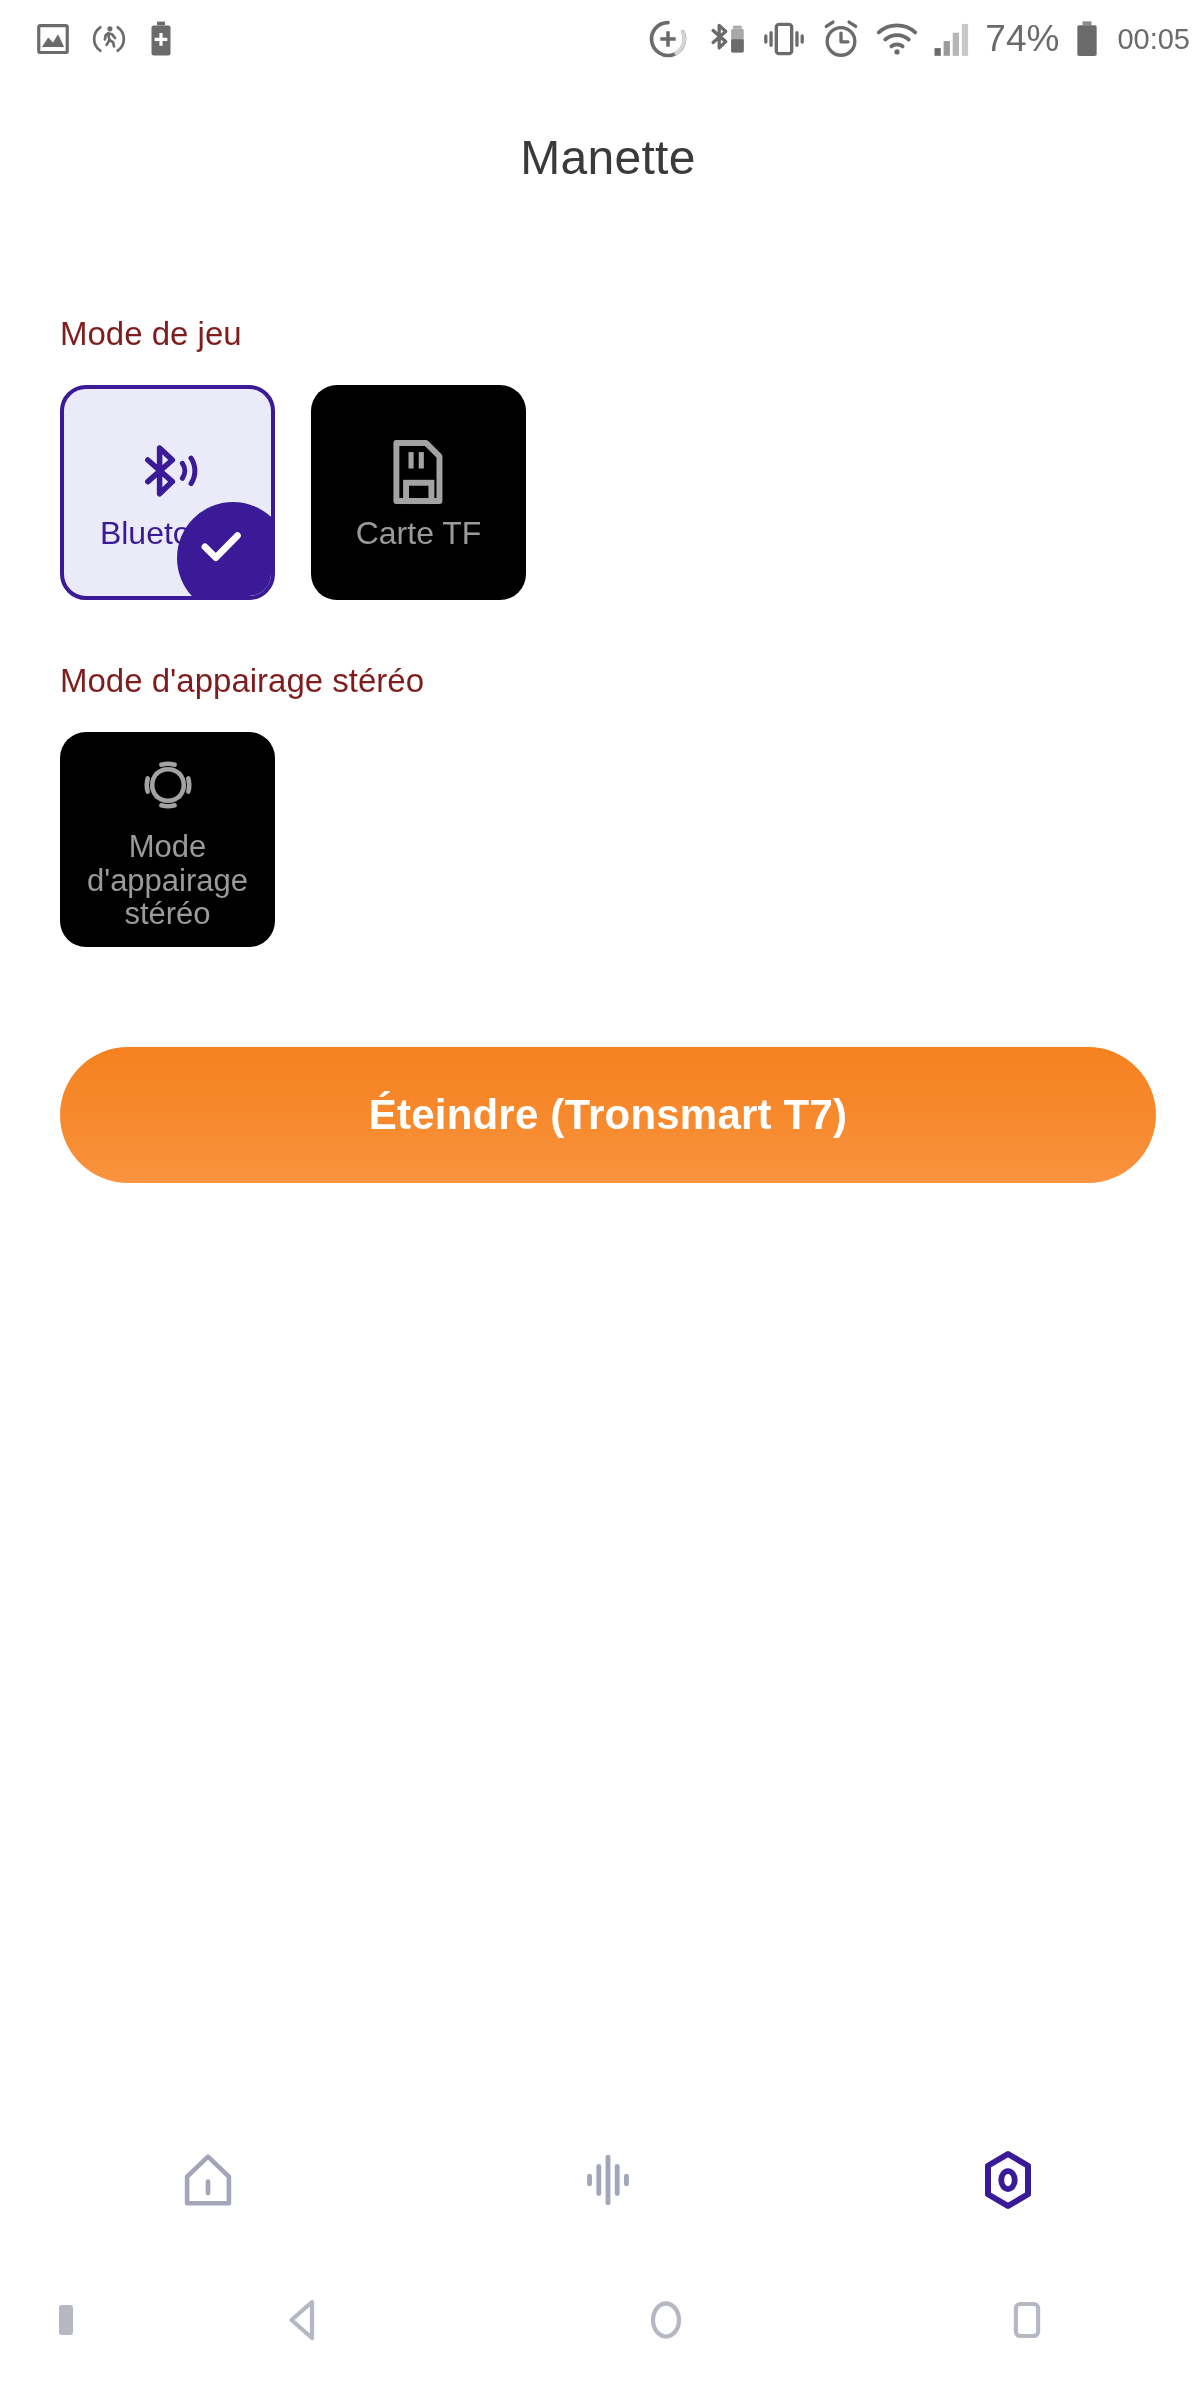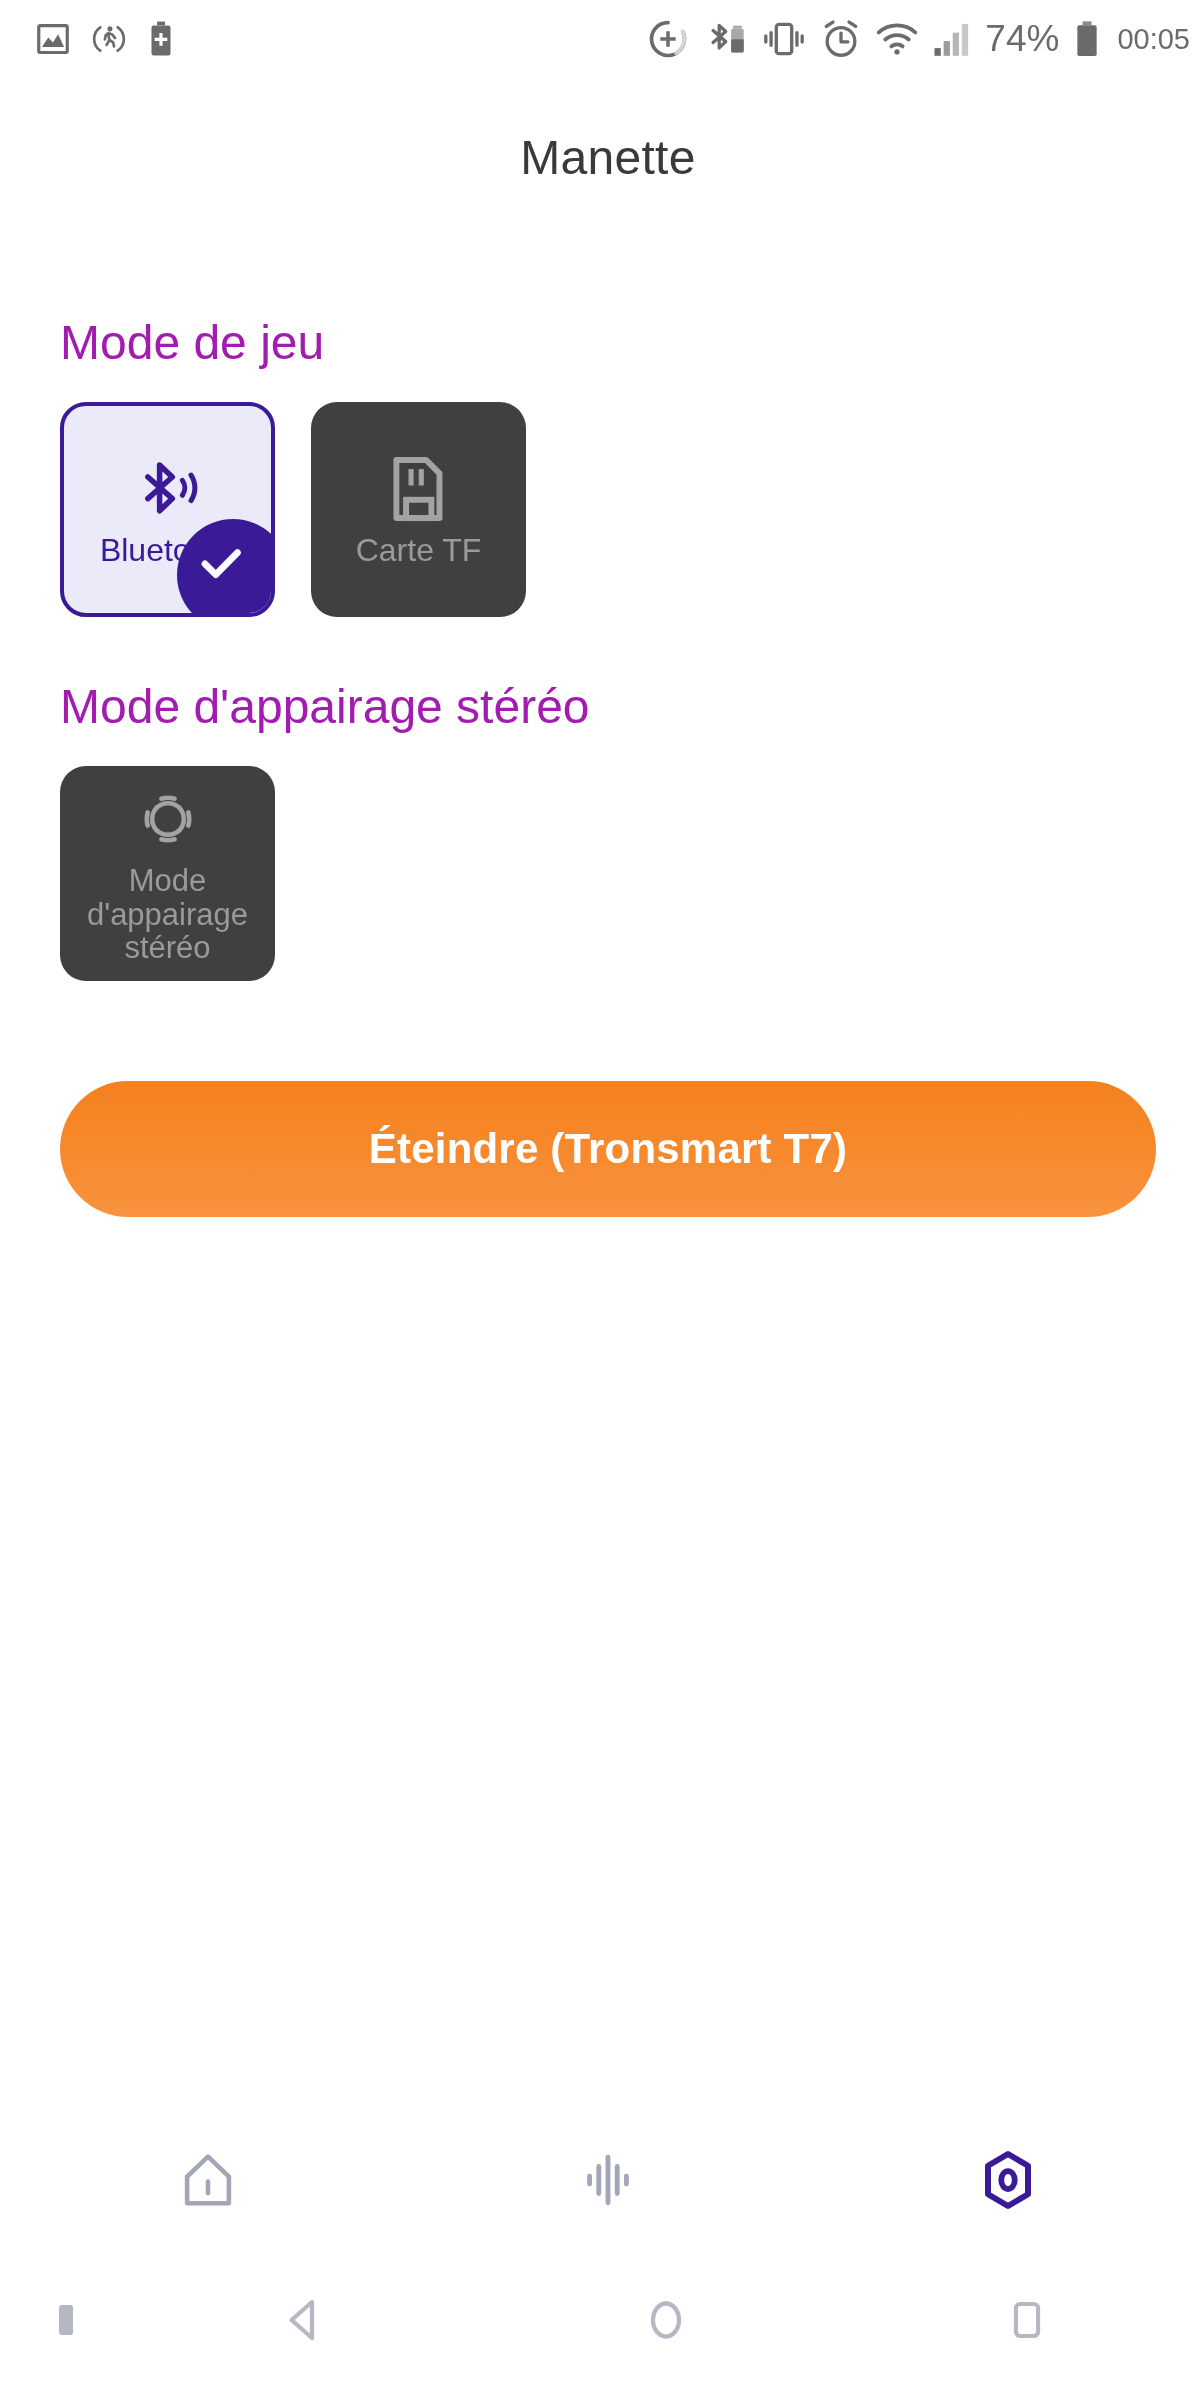--- a/index.html
+++ b/index.html
@@ -66,40 +66,40 @@
   }
 
   
   .content {
     padding: 0 52px;
     flex: 1 1 auto;
     position: relative;
   }
 
   .section-label {
-    font-size: 48px;
-    color: #a21caf;
+    font-size: 33px;
+    color: #7f1d1d;
     font-weight: 400;
     margin-top: 0;
   }
   #game-mode-label { margin-top: 130px; }
   #stereo-label { margin-top: 62px; }
 
   .card-row {
     display: flex;
     gap: 36px;
     margin-top: 32px;
   }
 
   .mode-card {
     position: relative;
     width: 215px;
     height: 215px;
     border-radius: 26px;
-    background: #404040;
+    background: #000000;
     display: flex;
     flex-direction: column;
     align-items: center;
     justify-content: center;
     overflow: hidden;
     border: 4px solid transparent;
   }
   .mode-card.selected {
     border: 4px solid #3a1a96;
     background: #ebeaf8;

